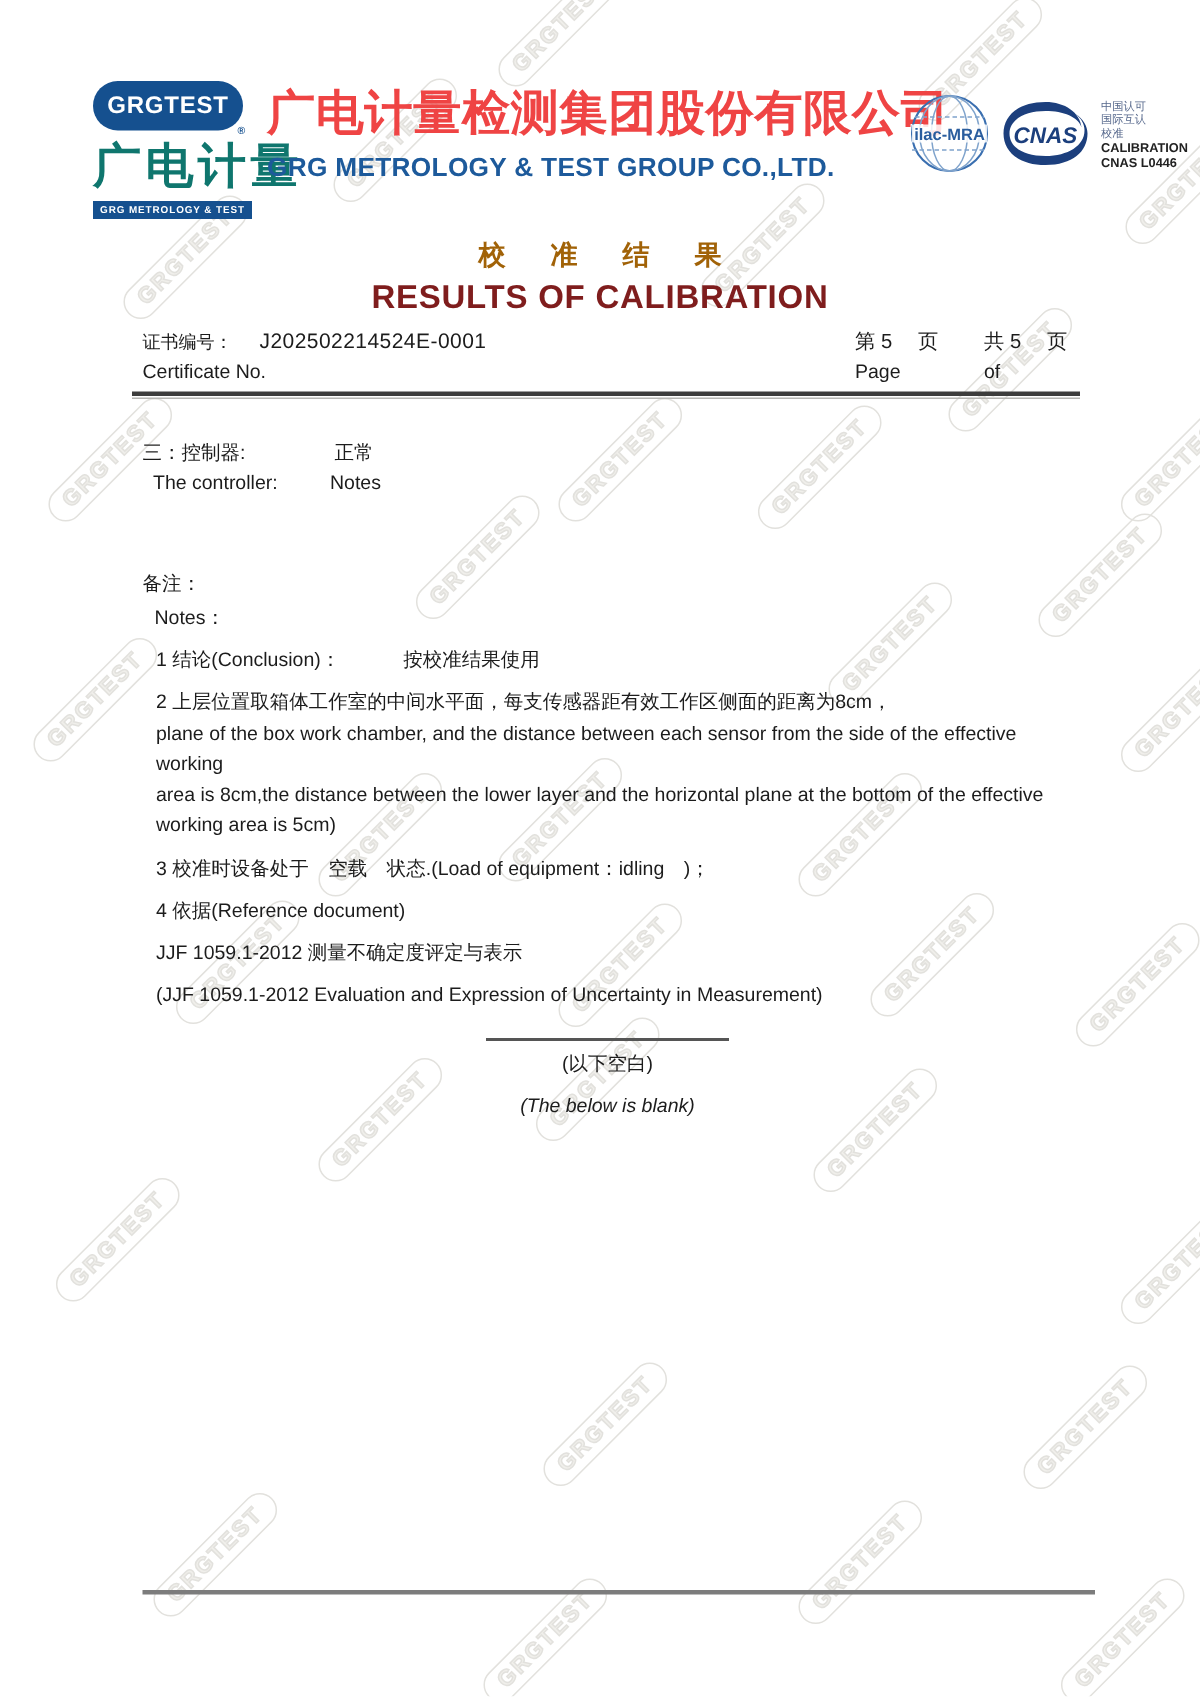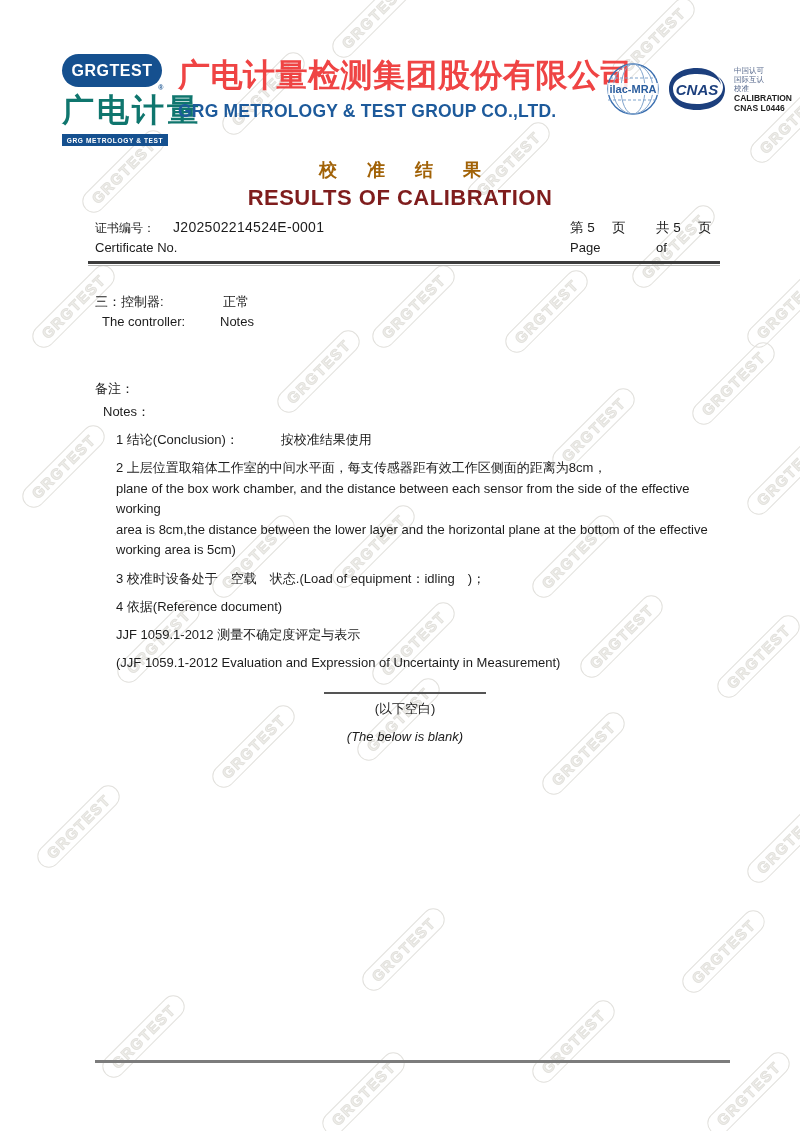--- a/index.html
+++ b/index.html
@@ -50,21 +50,21 @@
   .rule{margin:6px 80px 0 88px;}
   .rule .dark{height:2.5px; background:#3d3d3d;}
   .rule .lite{height:1.5px; background:#b5b5b2; margin-top:1px;}
   
   .body{margin:26px 85px 0 95px; font-size:13px; line-height:20px;}
   .kv{display:flex;}
   .kv .k{width:128px; flex:none;}
   .row-en{margin-left:7px;}
   .sec-notes{margin-top:47px;}
   .notes-en{margin-left:8px; margin-top:3px;}
-  .item{margin-left:21px; margin-top:8px;align-items:center;}
+  .item{margin-left:9px; margin-top:8px;align-items:center;}
   .item-flex{display:flex; gap:42px;}
   .para2 div{line-height:20.5px;}
   
   .blank-wrap{margin-top:19px; text-align:center;}
   .blank-line{width:162px; height:2px; background:#555; margin:0 auto;}
   .blank-cn{font-size:13px; margin-top:5px;}
   .blank-en{font-size:13px; margin-top:8px;font-style:italic;}
   
   .bottom-rule{position:absolute; left:95px; right:70px; top:1060px; height:2.5px; background:#7c7c7c; z-index:1;}
   

